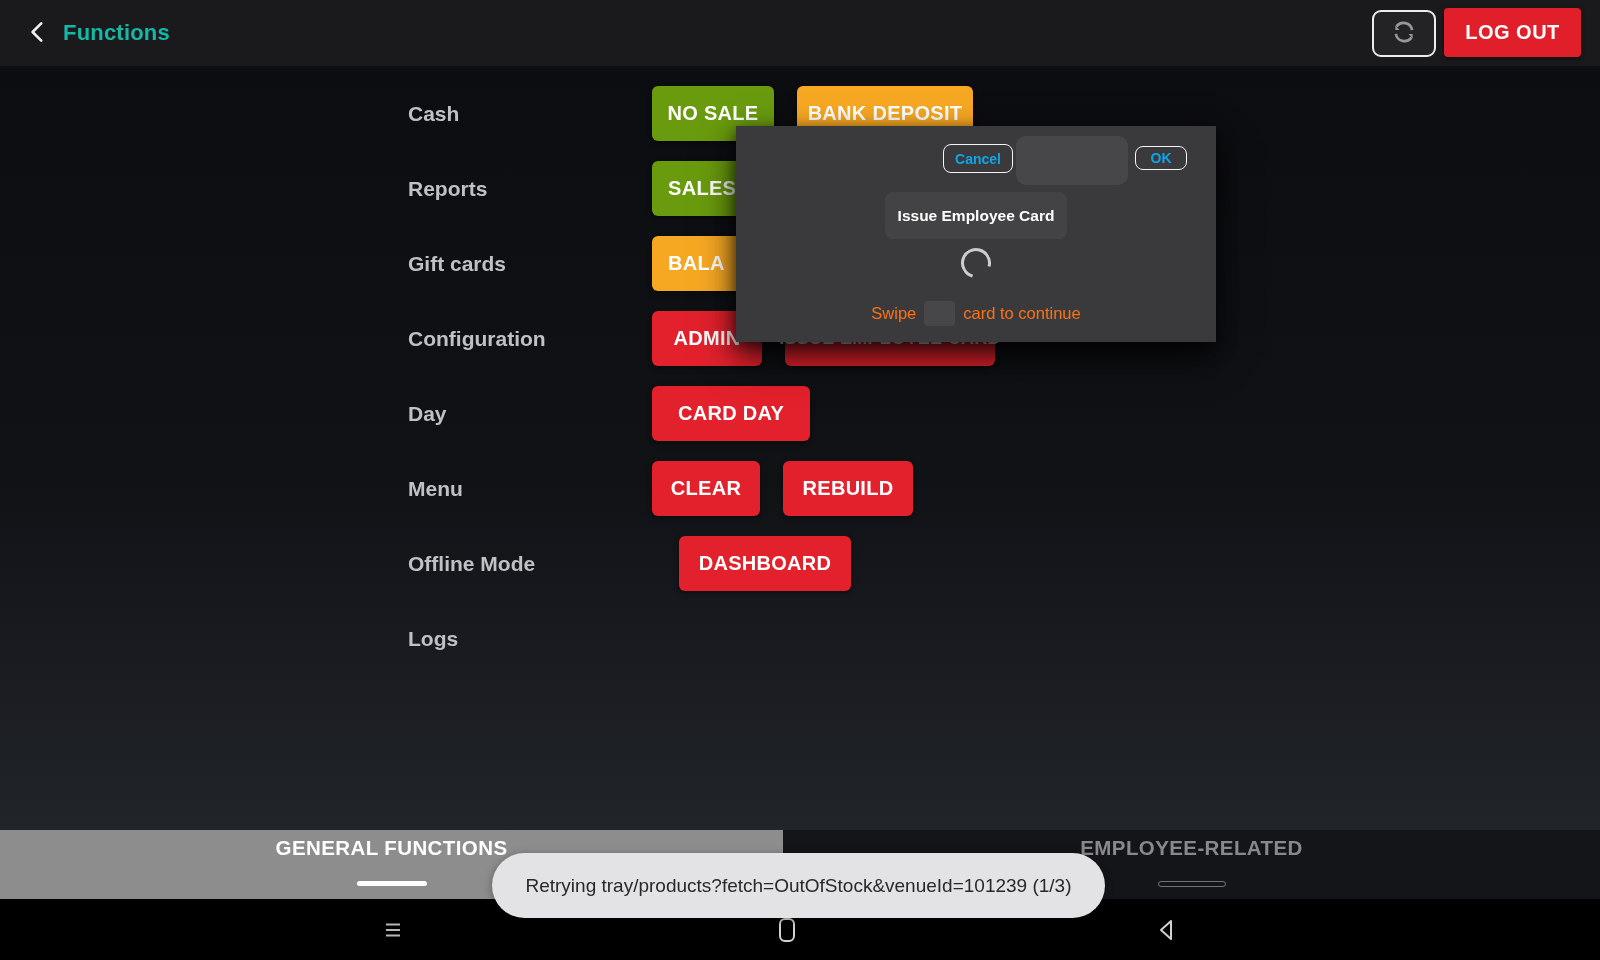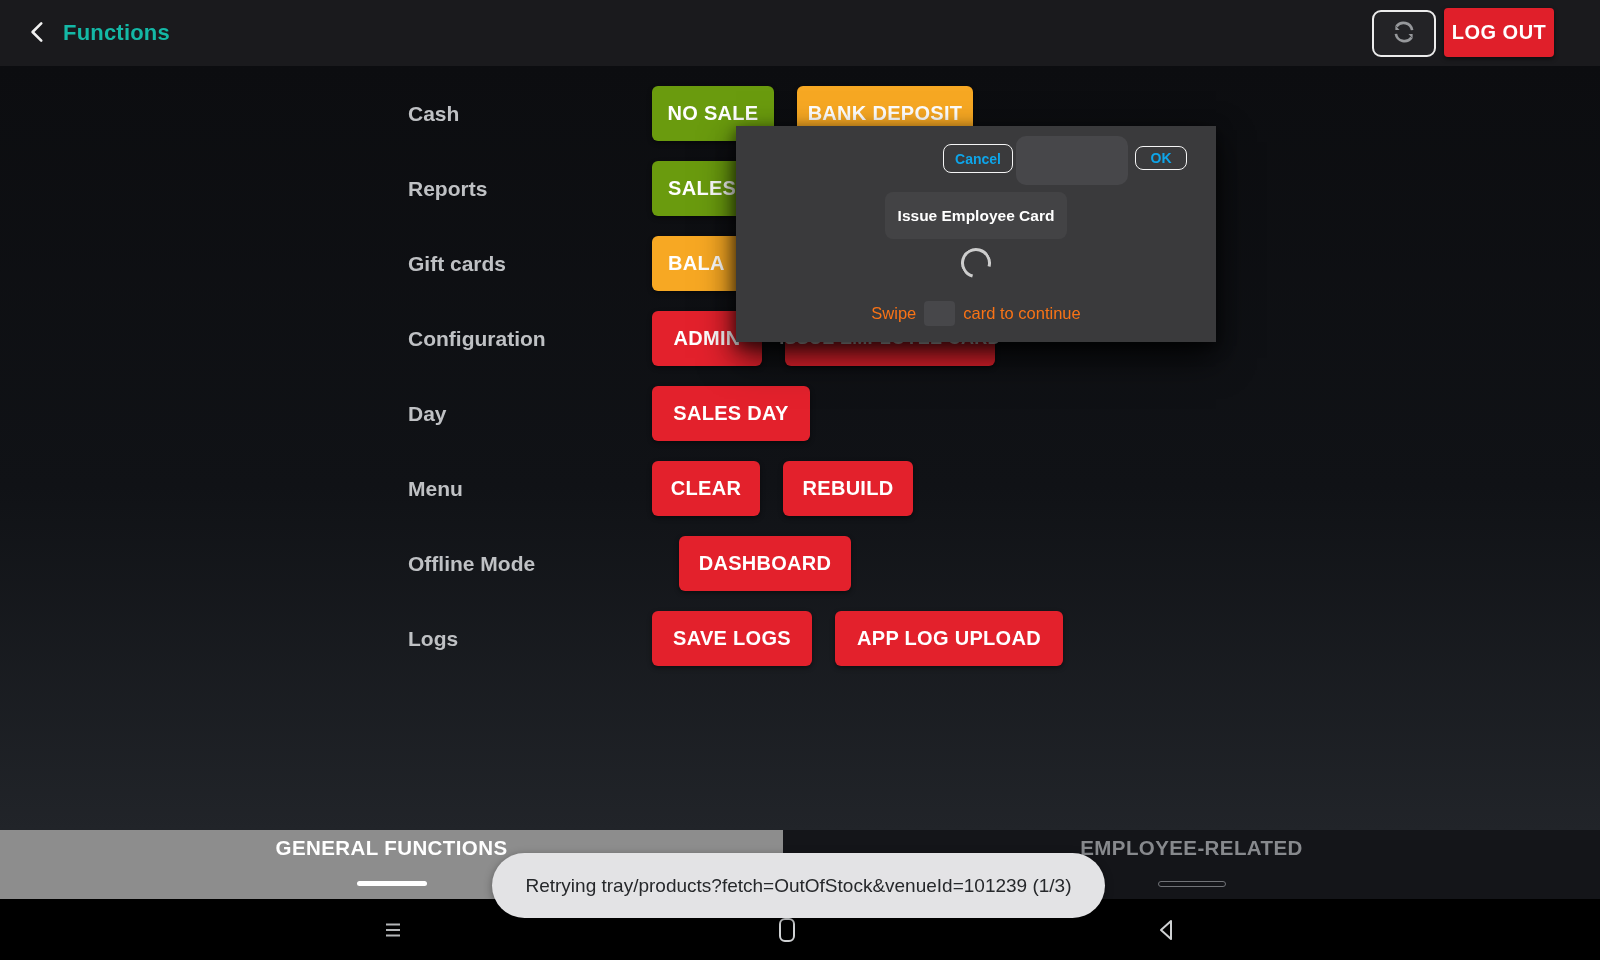--- a/index.html
+++ b/index.html
@@ -4,21 +4,21 @@
 <style>
   * { margin:0; padding:0; box-sizing:border-box; }
   html,body { width:1600px; height:960px; background:#000; overflow:hidden; }
   body { font-family:"Liberation Sans","DejaVu Sans",sans-serif; position:relative; }
 
   
   .topbar { position:absolute; left:0; top:0; width:1600px; height:66px; background:#1a1a1d; z-index:10; }
   .back-btn { position:absolute; left:20px; top:16px; width:36px; height:36px; display:flex; align-items:center; justify-content:center; cursor:pointer; }
   .page-title { position:absolute; left:63px; top:20px; font-size:22px; font-weight:bold; color:#14b8a6; letter-spacing:.2px; }
   .refresh-btn { position:absolute; left:1372px; top:10px; width:64px; height:47px; border:2px solid #ececec; border-radius:9px; background:#232326; display:flex; align-items:center; justify-content:center; cursor:pointer; }
-  .logout-btn { position:absolute; left:1444px; top:8px; width:110px; height:49px; border-radius:4px; color:#fff; font-size:20px; font-weight:bold; letter-spacing:.5px; display:flex; align-items:center; justify-content:center; cursor:pointer; box-shadow:0 2px 4px rgba(0,0,0,.5); }
+  .logout-btn { position:absolute; left:1444px; top:8px; width:137px; height:49px; border-radius:4px; color:#fff; font-size:20px; font-weight:bold; letter-spacing:.5px; display:flex; align-items:center; justify-content:center; cursor:pointer; box-shadow:0 2px 4px rgba(0,0,0,.5); }
 
   
   .content { position:absolute; left:0; top:66px; width:1600px; height:764px; background:linear-gradient(180deg,#0c0d10 0%, #101216 55%, #212429 100%); }
   .frow { position:absolute; left:0; width:1600px; height:55px; }
   .flabel { position:absolute; left:408px; top:50%; transform:translateY(-50%); font-size:21px; font-weight:bold; color:#bfc1c4; }
   .fbtns { position:absolute; left:652px; top:0; height:55px; display:flex; gap:23px; }
   .fbtn { height:55px; border-radius:6px; display:flex; align-items:center; justify-content:center; color:#fff; font-weight:bold; font-size:20px; letter-spacing:.3px; white-space:nowrap; box-shadow:0 2px 5px rgba(0,0,0,.45); cursor:pointer; }
   .fbtn.clipped { justify-content:flex-start; padding-left:16px; }
   .fbtn.small-text { font-size:18px; }
 
@@ -105,45 +105,41 @@
     <div class="flabel">Configuration</div>
     <div class="fbtns">
       <div class="fbtn" style="width: 110px; background-color: rgb(227, 33, 44);">ADMIN</div>
       <div class="fbtn small-text" style="width: 210px; background-color: rgb(227, 33, 44);">ISSUE EMPLOYEE CARD</div>
     </div>
   </div>
 
   <div class="frow" style="top:320px">
     <div class="flabel">Day</div>
     <div class="fbtns">
-      <div class="fbtn" style="width: 158px; background-color: rgb(227, 33, 44);">SALES DAY</div>
+      <div class="fbtn" style="width: 158px; background-color: rgb(227, 33, 44);">CARD DAY</div>
     </div>
   </div>
 
   <div class="frow" style="top:395px">
     <div class="flabel">Menu</div>
     <div class="fbtns">
       <div class="fbtn" style="width: 108px; background-color: rgb(227, 33, 44);">CLEAR</div>
       <div class="fbtn" style="width: 130px; background-color: rgb(227, 33, 44);">REBUILD</div>
     </div>
   </div>
 
   <div class="frow" style="top:470px">
     <div class="flabel">Offline Mode</div>
     <div class="fbtns">
       <div class="fbtn" style="width: 172px; background-color: rgb(227, 33, 44); margin-left: 27px;">DASHBOARD</div>
     </div>
   </div>
 
   <div class="frow" style="top:545px">
     <div class="flabel">Logs</div>
-    <div class="fbtns">
-      <div class="fbtn" style="width: 160px; background-color: rgb(227, 33, 44);">SAVE LOGS</div>
-      <div class="fbtn" style="width: 228px; background-color: rgb(227, 33, 44);">APP LOG UPLOAD</div>
-    </div>
   </div>
 </div>
 
 <div class="dialog">
   <button class="dlg-btn dlg-cancel">Cancel</button>
   <div class="dlg-placeholder-lg"></div>
   <button class="dlg-btn dlg-ok">OK</button>
   <div class="dlg-title">Issue Employee Card</div>
   <div class="spinner"></div>
   <div class="swipe-row">

